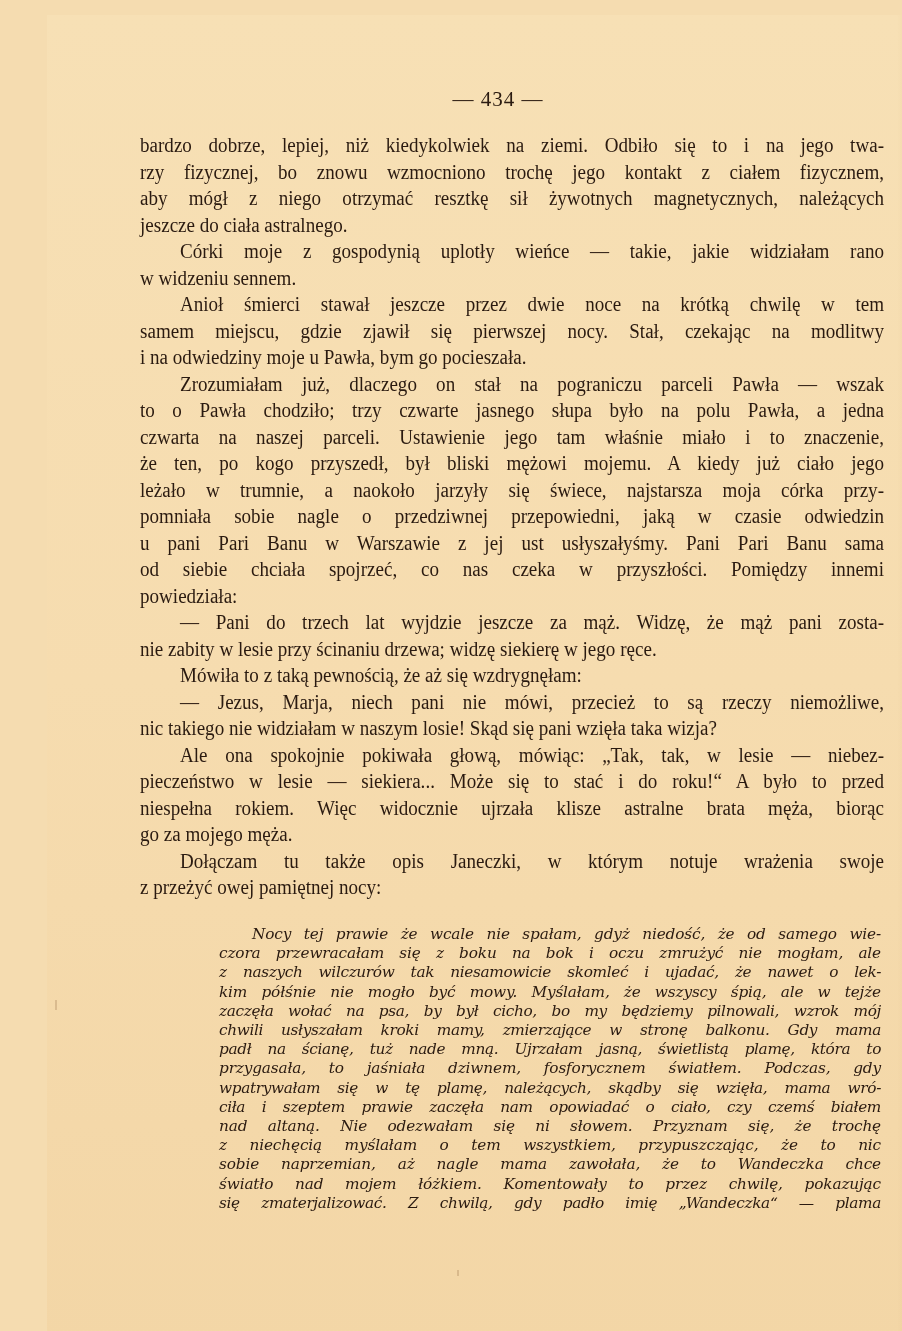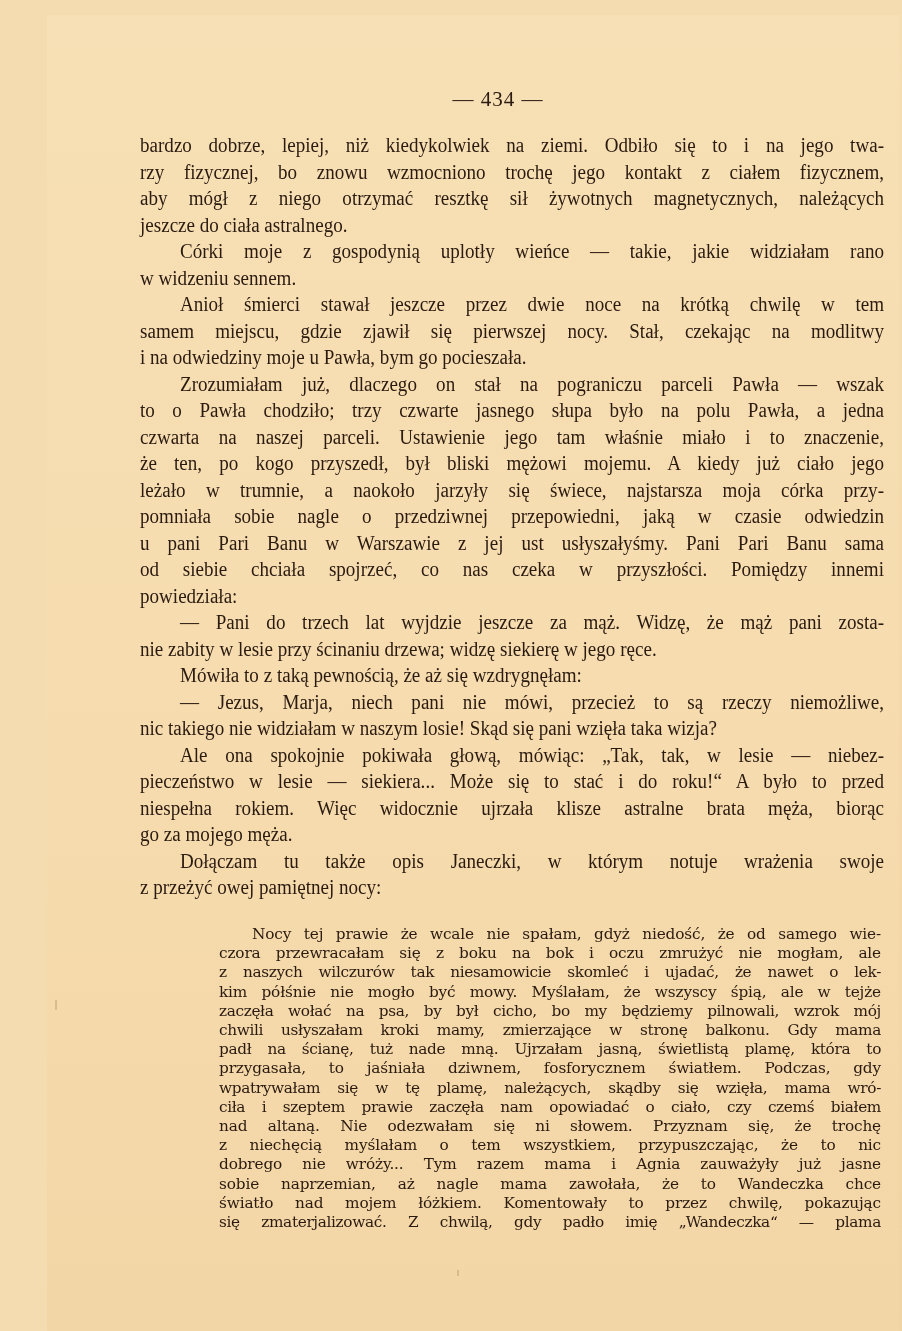--- a/index.html
+++ b/index.html
@@ -72,20 +72,21 @@
       line-height: 19.2px;
       color: #2a1a10;
     }
     .qline {
       display: block;
       white-space: nowrap;
       text-align: justify;
       text-align-last: justify;
       width: 662px;
       letter-spacing: -0.15px;
+      font-style: italic;
     }
     .qline.indent {
       padding-left: 33px;
       width: 629px;
     }
     .qline.tight { letter-spacing: -0.35px; }
     .spot {
       position: absolute;
       width: 2px;
       height: 10px;
@@ -137,21 +138,20 @@
     <span class="qline tight">z naszych wilczurów tak niesamowicie skomleć i ujadać, że nawet o lek-</span>
     <span class="qline">kim półśnie nie mogło być mowy. Myślałam, że wszyscy śpią, ale w tejże</span>
     <span class="qline tight">zaczęła wołać na psa, by był cicho, bo my będziemy pilnowali, wzrok mój</span>
     <span class="qline tight">chwili usłyszałam kroki mamy, zmierzające w stronę balkonu. Gdy mama</span>
     <span class="qline tight">padł na ścianę, tuż nade mną. Ujrzałam jasną, świetlistą plamę, która to</span>
     <span class="qline">przygasała, to jaśniała dziwnem, fosforycznem światłem. Podczas, gdy</span>
     <span class="qline tight">wpatrywałam się w tę plamę, należących, skądby się wzięła, mama wró-</span>
     <span class="qline tight">ciła i szeptem prawie zaczęła nam opowiadać o ciało, czy czemś białem</span>
     <span class="qline">nad altaną. Nie odezwałam się ni słowem. Przyznam się, że trochę</span>
     <span class="qline">z niechęcią myślałam o tem wszystkiem, przypuszczając, że to nic</span>
-    <span class="qline">dobrego nie wróży... Tym razem mama i Agnia zauważyły już jasne</span>
     <span class="qline">sobie naprzemian, aż nagle mama zawołała, że to Wandeczka chce</span>
     <span class="qline">światło nad mojem łóżkiem. Komentowały to przez chwilę, pokazując</span>
     <span class="qline tight">się zmaterjalizować. Z chwilą, gdy padło imię „Wandeczka“ — plama</span>
   </div>
 
   <div class="spot" style="left:8px; top:985px;"></div>
   <div class="spot" style="left:410px; top:1255px; height:6px;"></div>
 </div>
 
 </body></html>

